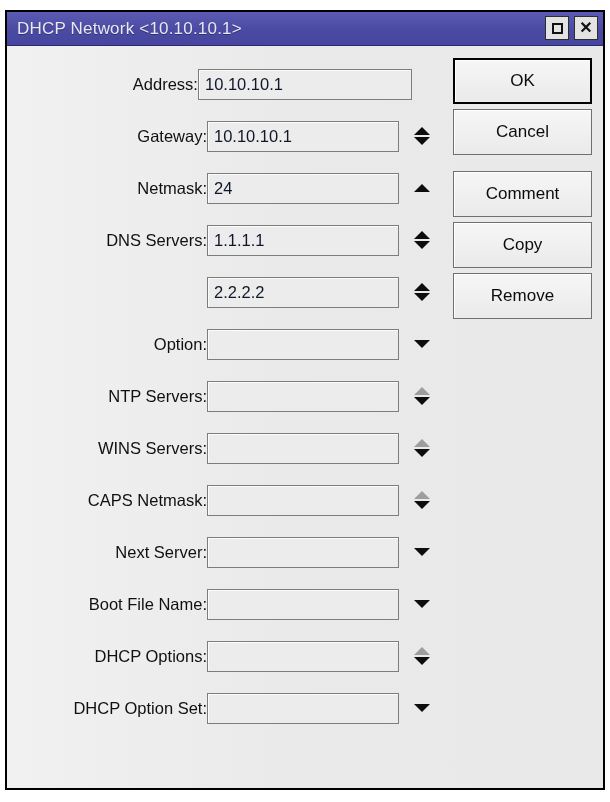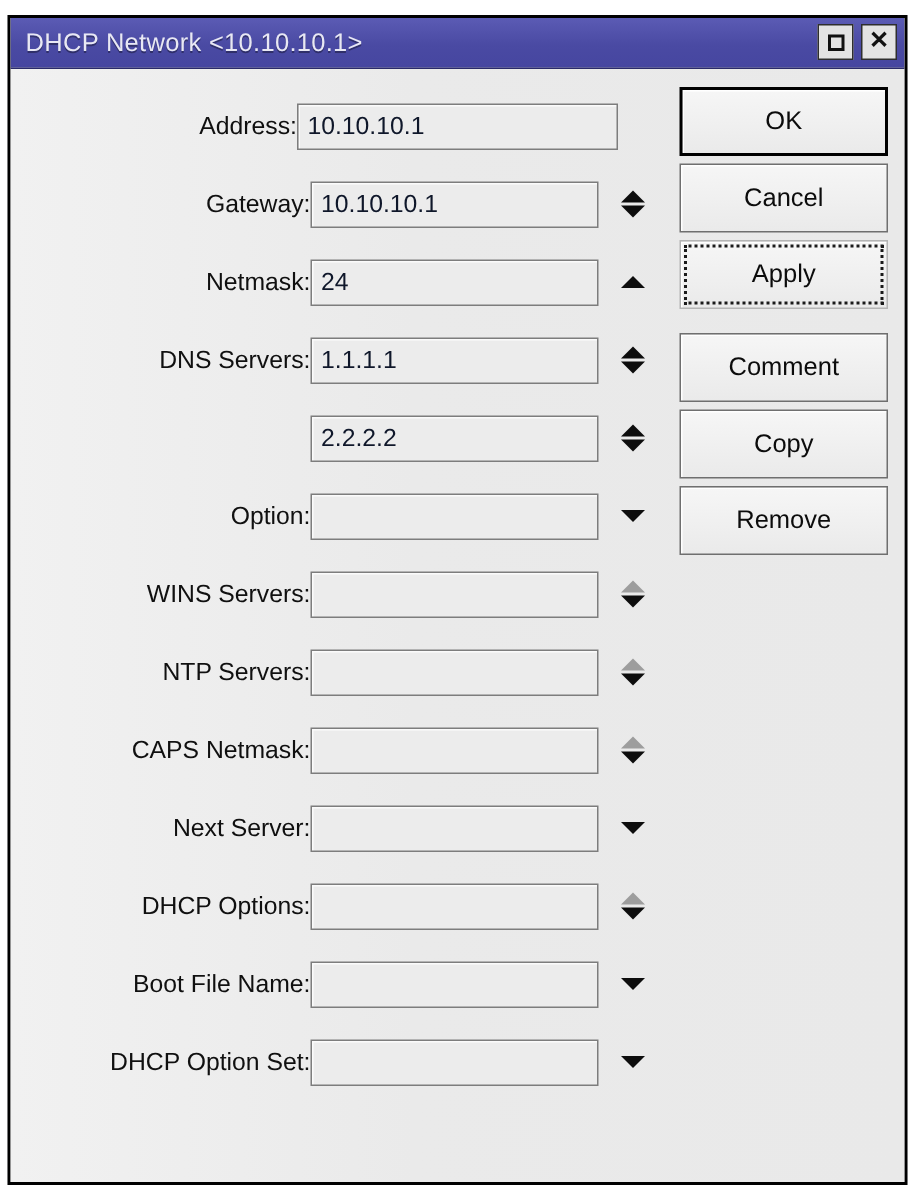--- a/index.html
+++ b/index.html
@@ -253,78 +253,77 @@
             </div>
           </div>
           <div class="row">
             <div class="lbl">Option:</div>
             <div class="field narrow"></div>
             <div class="spin">
               <span class="tri down"></span>
             </div>
           </div>
           <div class="row">
+            <div class="lbl">NTP Servers:</div>
+            <div class="field narrow"></div>
+            <div class="spin">
+              <span class="tri up dim"></span>
+              <span class="tri down"></span>
+            </div>
+          </div>
+          <div class="row">
             <div class="lbl">WINS Servers:</div>
             <div class="field narrow"></div>
             <div class="spin">
               <span class="tri up dim"></span>
               <span class="tri down"></span>
             </div>
           </div>
           <div class="row">
-            <div class="lbl">NTP Servers:</div>
+            <div class="lbl">CAPS Netmask:</div>
             <div class="field narrow"></div>
             <div class="spin">
               <span class="tri up dim"></span>
               <span class="tri down"></span>
             </div>
           </div>
           <div class="row">
-            <div class="lbl">CAPS Netmask:</div>
+            <div class="lbl">Next Server:</div>
+            <div class="field narrow"></div>
+            <div class="spin">
+              <span class="tri down"></span>
+            </div>
+          </div>
+          <div class="row">
+            <div class="lbl">Boot File Name:</div>
+            <div class="field narrow"></div>
+            <div class="spin">
+              <span class="tri down"></span>
+            </div>
+          </div>
+          <div class="row">
+            <div class="lbl">DHCP Options:</div>
             <div class="field narrow"></div>
             <div class="spin">
               <span class="tri up dim"></span>
-              <span class="tri down"></span>
-            </div>
-          </div>
-          <div class="row">
-            <div class="lbl">Next Server:</div>
-            <div class="field narrow"></div>
-            <div class="spin">
-              <span class="tri down"></span>
-            </div>
-          </div>
-          <div class="row">
-            <div class="lbl">DHCP Options:</div>
-            <div class="field narrow"></div>
-            <div class="spin">
-              <span class="tri up dim"></span>
-              <span class="tri down"></span>
-            </div>
-          </div>
-          <div class="row">
-            <div class="lbl">Boot File Name:</div>
-            <div class="field narrow"></div>
-            <div class="spin">
               <span class="tri down"></span>
             </div>
           </div>
           <div class="row">
             <div class="lbl">DHCP Option Set:</div>
             <div class="field narrow"></div>
             <div class="spin">
               <span class="tri down"></span>
             </div>
           </div>
         </div>
 
       <div class="buttons">
         <div class="btn default">OK</div>
         <div class="btn">Cancel</div>
-        <div class="btn focused">Apply</div>
         <div class="btn-spacer"></div>
         <div class="btn">Comment</div>
         <div class="btn">Copy</div>
         <div class="btn">Remove</div>
       </div>
 
     </div>
   </div>
 </div>
 

